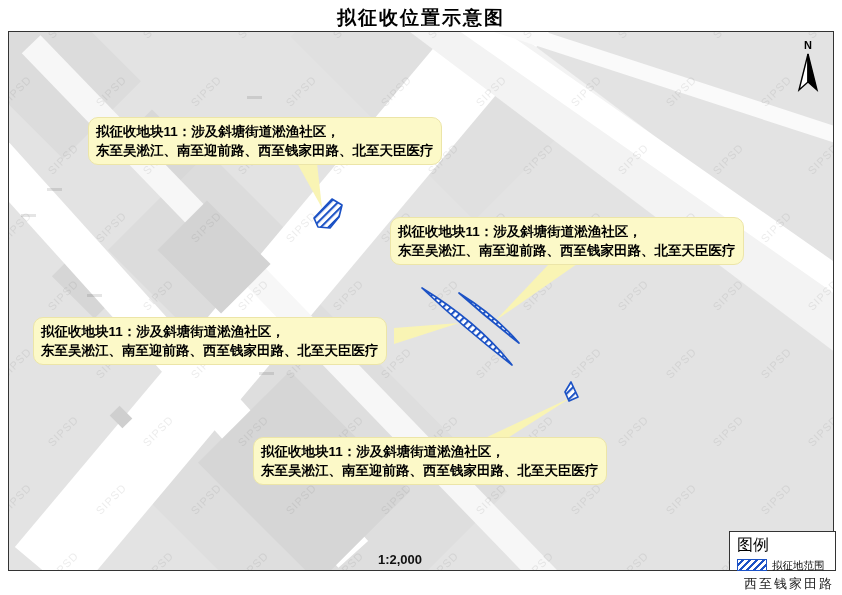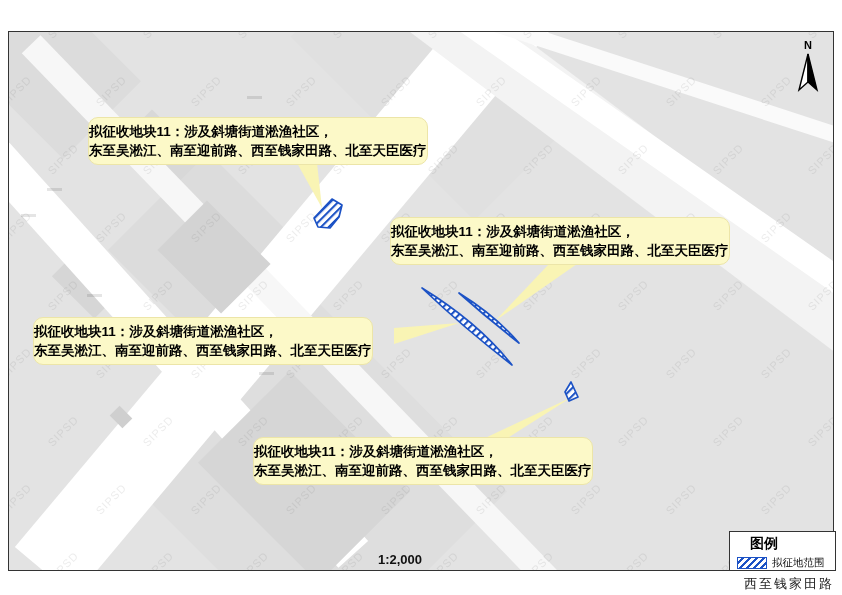--- a/index.html
+++ b/index.html
@@ -12,44 +12,45 @@
        border:1.5px solid #333;box-sizing:border-box;background:#e3e3e3;overflow:hidden;}
   .layer{position:absolute;inset:0;pointer-events:none;}
   .parcel,.road,.bldg{position:absolute;}
   .road{background:#fff;}
   .lbl-dash{position:absolute;width:15px;height:3px;background:rgba(0,0,0,0.10);}
   .wm{position:absolute;transform:rotate(-45deg);font-size:11px;letter-spacing:1px;
       color:rgba(110,110,110,0.13);white-space:nowrap;}
   .overlay-svg{position:absolute;left:0;top:0;width:826px;height:540px;}
   
   .callout{position:absolute;background:#fcf9c8;border:1px solid #ece5a8;border-radius:10px;
-           padding:4px 0;font-size:13.5px;font-weight:bold;color:#000;line-height:19px;
+           padding:4px 7px;font-size:13.5px;font-weight:bold;color:#000;line-height:19px;
            white-space:nowrap;}
   
   .north{position:absolute;left:795px;top:40px;width:26px;text-align:center;}
   .north .n{font-size:11px;font-weight:bold;color:#000;line-height:11px;}
   
   .scale{position:absolute;left:350px;top:552px;width:100px;text-align:center;
          font-size:13px;font-weight:600;color:#111;}
   
   .legend{position:absolute;left:729px;top:531px;width:107px;height:40px;background:#fff;
           border:1.3px solid #333;box-sizing:border-box;padding:3px 7px 4px;}
-  .legend-title{font-size:14px;font-weight:bold;color:#000;margin-left:13px;}
-  .legend-item{display:flex;align-items:center;margin-top:3px;}
+  .legend-title{font-size:16px;font-weight:normal;color:#000;}
+  .legend-item{display:flex;align-items:flex-start;margin-top:3px;}
   .legend-swatch{width:30px;height:12px;border:1.2px solid #1c52c5;box-sizing:border-box;
                  background:repeating-linear-gradient(135deg,#fff 0px,#fff 2.6px,#1c52c5 2.6px,#1c52c5 4.9px);}
   .legend-label{font-size:10.5px;color:#111;margin-left:5px;}
   
   .date{position:absolute;right:8px;top:575px;font-size:13px;color:#222;letter-spacing:2px;}
 </style>
 </head>
 <body>
 
 <div class="page">
 
+  <div class="title">拟征收位置示意图</div>
 
   <div class="map">
 
     <div class="layer">
       <div class="parcel" style="left:-35px;top:-20px;width:150px;height:110px;background:#dcdcdc;transform:rotate(45deg);"></div>
       <div class="parcel" style="left:125px;top:155px;width:160px;height:140px;background:#dcdcdc;transform:rotate(45deg);"></div>
       <div class="parcel" style="left:150px;top:315px;width:300px;height:260px;background:#dedede;transform:rotate(45deg);"></div>
       <div class="parcel" style="left:115px;top:95px;width:70px;height:50px;background:#d8d8d8;transform:rotate(45deg);"></div>
       <div class="parcel" style="left:50px;top:227px;width:60px;height:45px;background:#d6d6d6;transform:rotate(45deg);"></div>
       <div class="parcel" style="left:300px;top:-40px;width:260px;height:160px;background:#e0e0e0;transform:rotate(45deg);"></div>

